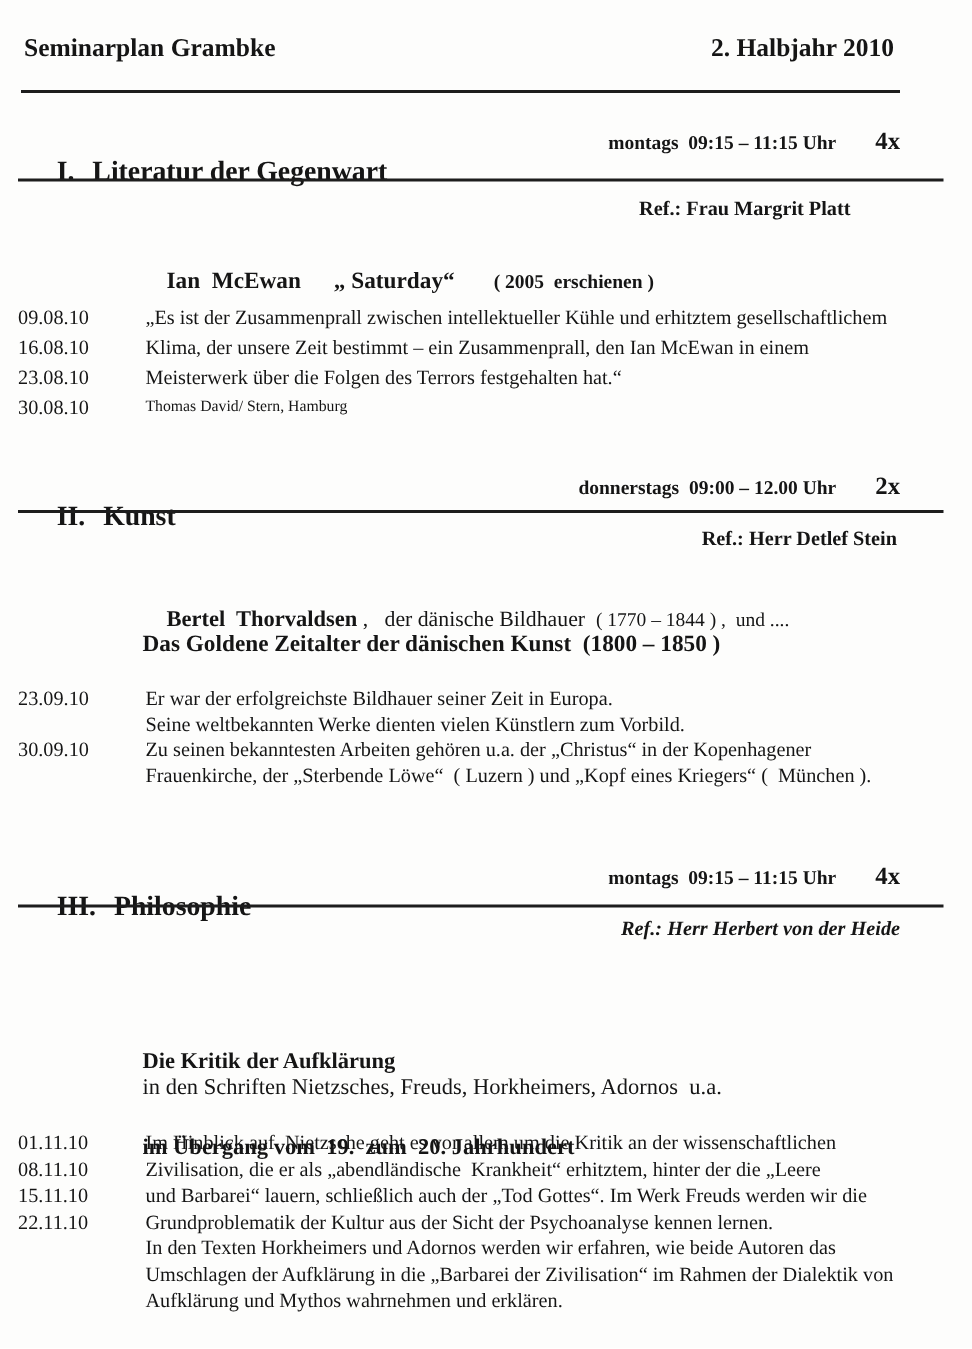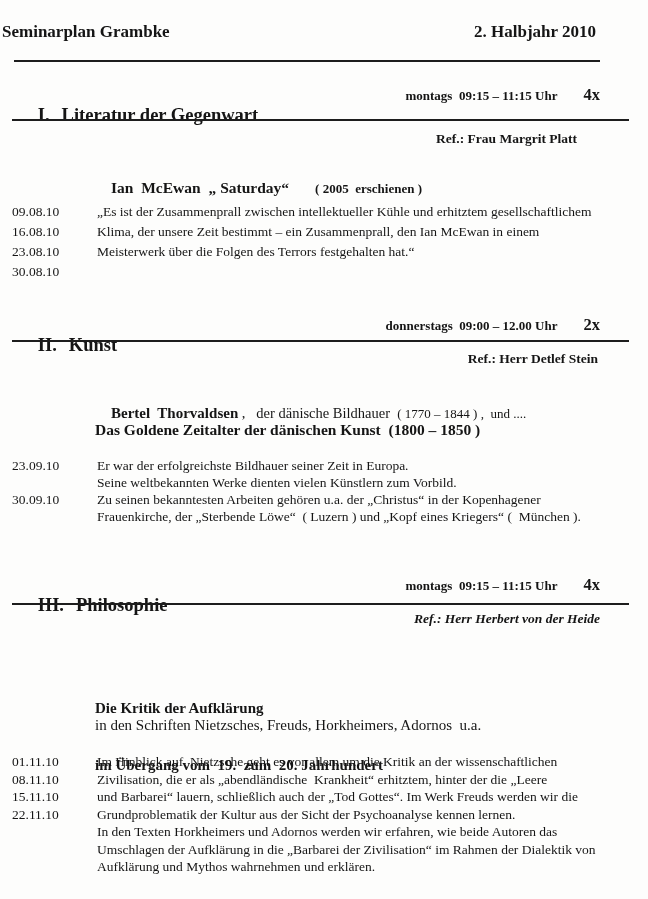--- a/index.html
+++ b/index.html
@@ -13,21 +13,21 @@
     height: 899px;
     background: #fdfdfc;
     font-family: "Liberation Serif", serif;
     color: #151515;
     overflow: hidden;
   }
   
   .header-row {
     position: absolute;
     top: 22px;
-    left: 2px;
+    left: 16px;
     right: 52px;
     display: flex;
     justify-content: space-between;
     align-items: flex-end;
   }
   .doc-title, .doc-period {
     font-weight: bold;
     font-size: 17px;
     white-space: pre;
   }
@@ -60,34 +60,34 @@
   .schedule-text { font-weight: bold; font-size: 13px; white-space: pre; }
   .schedule-count { font-weight: bold; font-size: 16.5px; }
 
   
   .ref-line {
     position: absolute;
     font-weight: bold;
     font-size: 13.5px;
     white-space: pre;
   }
-  .ref1 { top: 131px; right: 71px; }
+  .ref1 { top: 131px; right: 81px; }
   .ref2 { top: 351px; right: 50px; }
   .ref3 { top: 611px; right: 48px; font-style: italic; }
 
   
   .work-line {
     position: absolute;
     top: 161px;
     left: 95px;
     font-weight: bold;
     white-space: pre;
   }
   .work-author { font-size: 15.5px; }
-  .work-title  { font-size: 15.5px; margin-left: 8px; }
+  .work-title  { font-size: 15.5px; margin-left: 22px; }
   .work-note   { font-size: 13px;   margin-left: 26px; }
 
   
   .intro-line {
     position: absolute;
     top: 386px;
     left: 95px;
     white-space: pre;
   }
   .intro-bold { font-weight: bold; font-size: 15px; }
@@ -173,20 +173,21 @@
     <div class="session-row">
       <span class="session-date">16.08.10</span>
       <span class="session-text">Klima, der unsere Zeit bestimmt – ein Zusammenprall, den Ian McEwan in einem</span>
     </div>
     <div class="session-row">
       <span class="session-date">23.08.10</span>
       <span class="session-text">Meisterwerk über die Folgen des Terrors festgehalten hat.“</span>
     </div>
     <div class="session-row">
       <span class="session-date">30.08.10</span>
+      <span class="session-text-small">Thomas David/ Stern, Hamburg</span>
     </div>
   </div>
 
   <div class="section-head sec2-head">
     <span class="sec-title-group">
       <span class="sec-numeral">II.</span><span>Kunst</span>
     </span>
     <span class="sec-schedule-group">
       <span class="schedule-text">donnerstags  09:00 – 12.00 Uhr</span>
       <span class="schedule-count">2x</span>

